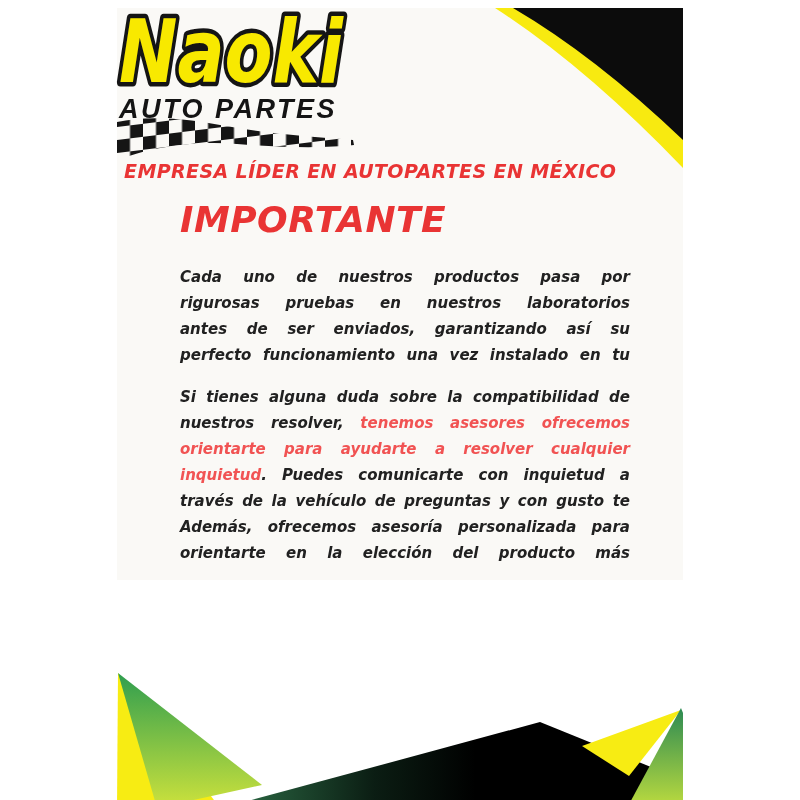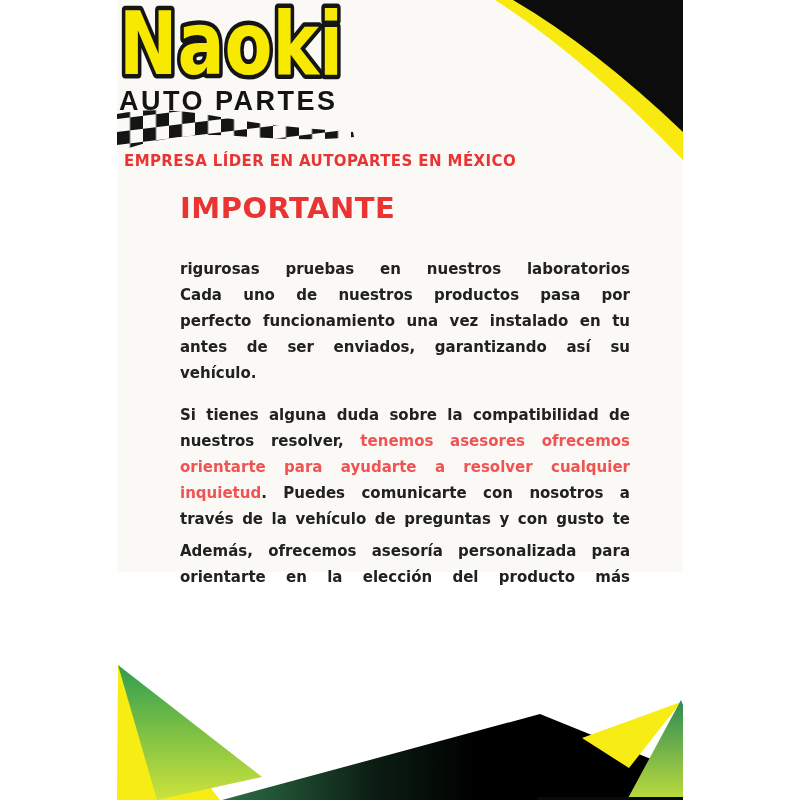--- a/index.html
+++ b/index.html
@@ -1,34 +1,34 @@
 <!DOCTYPE html>
 <html style="--logo-yellow: #f8e900; --accent-red: #e93434; --highlight-red: #f15353; --decor-yellow: #f7ec13; --decor-green: #2f9e51; --decor-dark: #0a0a0a;"><head>
 <meta charset="utf-8">
 <style>
   html,body{margin:0;padding:0;background:#ffffff;}
   .page{position:relative;width:800px;height:800px;background:#ffffff;overflow:hidden;
         font-family:"DejaVu Sans",sans-serif;}
-  .content{position:absolute;left:117px;top:0;width:566px;height:572px;background:#faf9f6;}
+  .content{position:absolute;left:117px;top:8px;width:566px;height:572px;background:#faf9f6;font-style:italic;}
   .decor{position:absolute;left:0;top:0;width:566px;height:800px;z-index:0;}
   .logo-block{position:absolute;left:0;top:0;z-index:2;}
   .wordmark-svg{position:absolute;left:-2px;top:-6px;}
   .logo-subtitle{position:absolute;left:2px;top:86px;width:300px;
       font-family:"Liberation Sans",sans-serif;font-weight:700;font-size:27px;
       letter-spacing:2.5px;color:#141414;white-space:nowrap;}
   .flag{position:absolute;left:0;top:106px;}
   .tagline{position:absolute;left:7px;top:152px;width:480px;
-      font-weight:700;font-size:15px;letter-spacing:.4px;color:var(--accent-red,#e62e38);
+      font-weight:700;font-size:19px;letter-spacing:.4px;color:var(--accent-red,#e62e38);
       white-space:nowrap;z-index:2;}
-  .heading{position:absolute;left:63px;top:191px;font-weight:800;font-size:29px;
+  .heading{position:absolute;left:63px;top:191px;font-weight:800;font-size:36px;
       letter-spacing:.5px;color:var(--accent-red,#ee3a33);z-index:2;}
   .body-copy{position:absolute;left:63px;top:256px;width:450px;z-index:2;
       font-size:15px;font-weight:700;color:#212121;}
   .para{margin:0 0 16px 0;}
-  .para:nth-child(2){margin-bottom:6px;}
+  .para:nth-child(2){margin-bottom:0;}
   .tline{line-height:26px;text-align:justify;text-align-last:justify;}
   .tline.last{text-align-last:left;}
   .red{color:var(--highlight-red,#f15353);}
 </style>
 </head>
 <body>
 
 <div class="page">
   <div class="content">
 
@@ -84,31 +84,30 @@
         <path d="M0,8 C30,1 70,4 115,13 C160,21 200,23 236,26 L237,31 C210,34 170,34 120,30 C70,26 25,36 2,46 L0,46 Z" fill="url(#chk)"></path>
       </svg>
     </div>
 
     <div class="tagline">EMPRESA LÍDER  EN AUTOPARTES EN MÉXICO</div>
 
     <div class="heading">IMPORTANTE</div>
 
     <div class="body-copy">
         <div class="para">
+          <div class="tline"><span>Cada uno de nuestros productos pasa por</span></div>
           <div class="tline"><span>rigurosas pruebas en nuestros laboratorios</span></div>
-          <div class="tline"><span>Cada uno de nuestros productos pasa por</span></div>
+          <div class="tline"><span>antes de ser enviados, garantizando así su</span></div>
           <div class="tline"><span>perfecto funcionamiento una vez instalado en tu</span></div>
-          <div class="tline"><span>antes de ser enviados, garantizando así su</span></div>
-          <div class="tline last"><span>vehículo.</span></div>
         </div>
         <div class="para">
           <div class="tline"><span>Si tienes alguna duda sobre la compatibilidad de</span></div>
           <div class="tline"><span>nuestros resolver, </span><span class="red">tenemos asesores ofrecemos</span></div>
           <div class="tline"><span class="red">orientarte para ayudarte a resolver cualquier</span></div>
-          <div class="tline"><span class="red">inquietud</span><span>. Puedes comunicarte con nosotros a</span></div>
+          <div class="tline"><span class="red">inquietud</span><span>. Puedes comunicarte con inquietud a</span></div>
           <div class="tline"><span>través de la vehículo de preguntas y con gusto te</span></div>
         </div>
         <div class="para">
           <div class="tline"><span>Además, ofrecemos asesoría personalizada para</span></div>
           <div class="tline"><span>orientarte en la elección del producto más</span></div>
         </div>
       </div>
 
   </div>
 </div>

